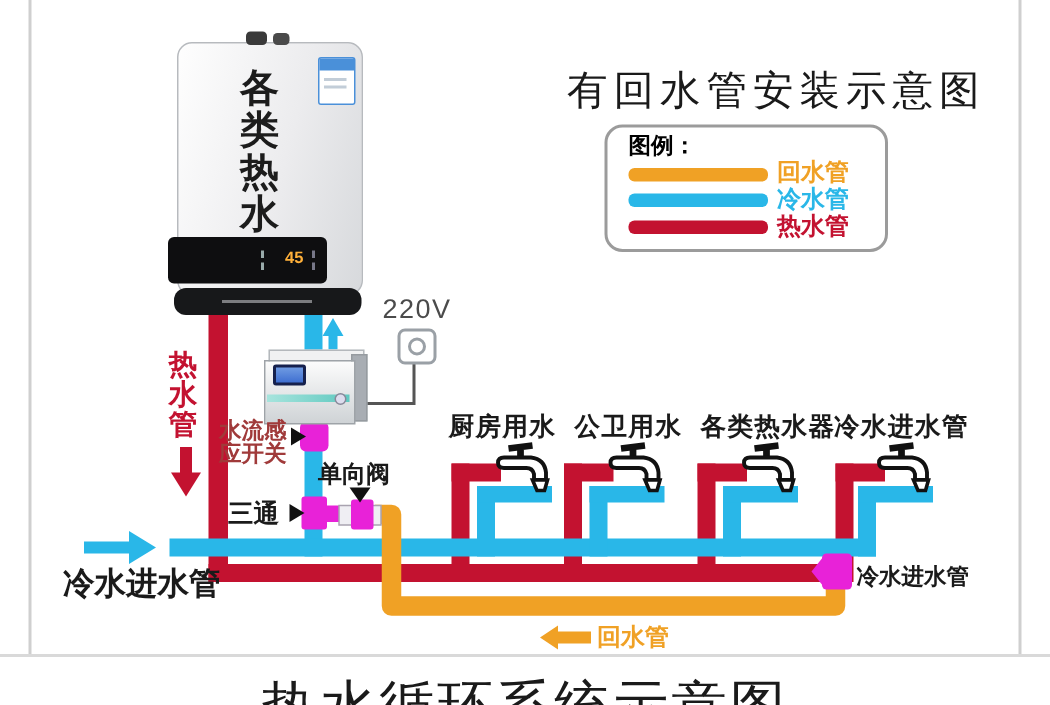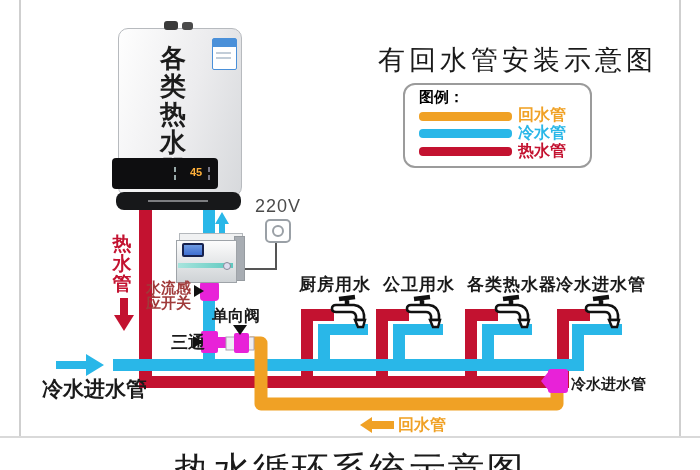--- a/index.html
+++ b/index.html
@@ -44,21 +44,21 @@
   .outlet{left:265px;top:219px;width:22px;height:20px;background:#fff;border:2px solid #9aa0a6;border-radius:5px;z-index:3;}
   .outlet .hole{position:absolute;left:5px;top:4px;width:8px;height:8px;border:2px solid #9aa0a6;border-radius:50%;}
   
   .t{position:absolute;z-index:6;color:#1a1a1a;white-space:nowrap;}
   .title{left:378px;top:42px;font-size:27px;font-weight:normal;letter-spacing:4px;}
   .v220{left:255px;top:196px;font-size:18px;color:#4b4b4b;letter-spacing:1px;}
   .hotv{left:111px;top:234px;width:22px;font-size:19px;font-weight:bold;line-height:20px;
     color:var(--hot_pipe);text-align:center;white-space:normal;}
   .sensorlbl{left:146px;top:280px;font-size:15px;font-weight:bold;line-height:15px;color:var(--sensor_label);}
   .checklbl{left:212px;top:306px;font-size:16px;font-weight:bold;}
-  .teelbl{left:152px;top:331px;font-size:17px;font-weight:bold;margin-left:19px;}
+  .teelbl{left:152px;top:331px;font-size:17px;font-weight:bold;}
   .coldlbl{left:42px;top:375px;font-size:21px;font-weight:bold;}
   .farlbl{left:571px;top:375px;font-size:15px;font-weight:bold;}
   .retlbl{left:398px;top:415px;font-size:16px;font-weight:bold;color:var(--return_pipe);}
   .faucetlbl{top:273px;font-size:17px;font-weight:bold;letter-spacing:1px;}
   .caption{left:0;top:446px;width:700px;text-align:center;font-size:37px;color:#1a1a1a;
     font-family:"Liberation Serif","DejaVu Serif",serif;letter-spacing:2px;}
   
   .tri-r{position:absolute;width:0;height:0;border-top:6px solid transparent;border-bottom:6px solid transparent;
     border-left:10px solid #111;z-index:6;}
   .tri-d{position:absolute;width:0;height:0;border-left:7px solid transparent;border-right:7px solid transparent;

